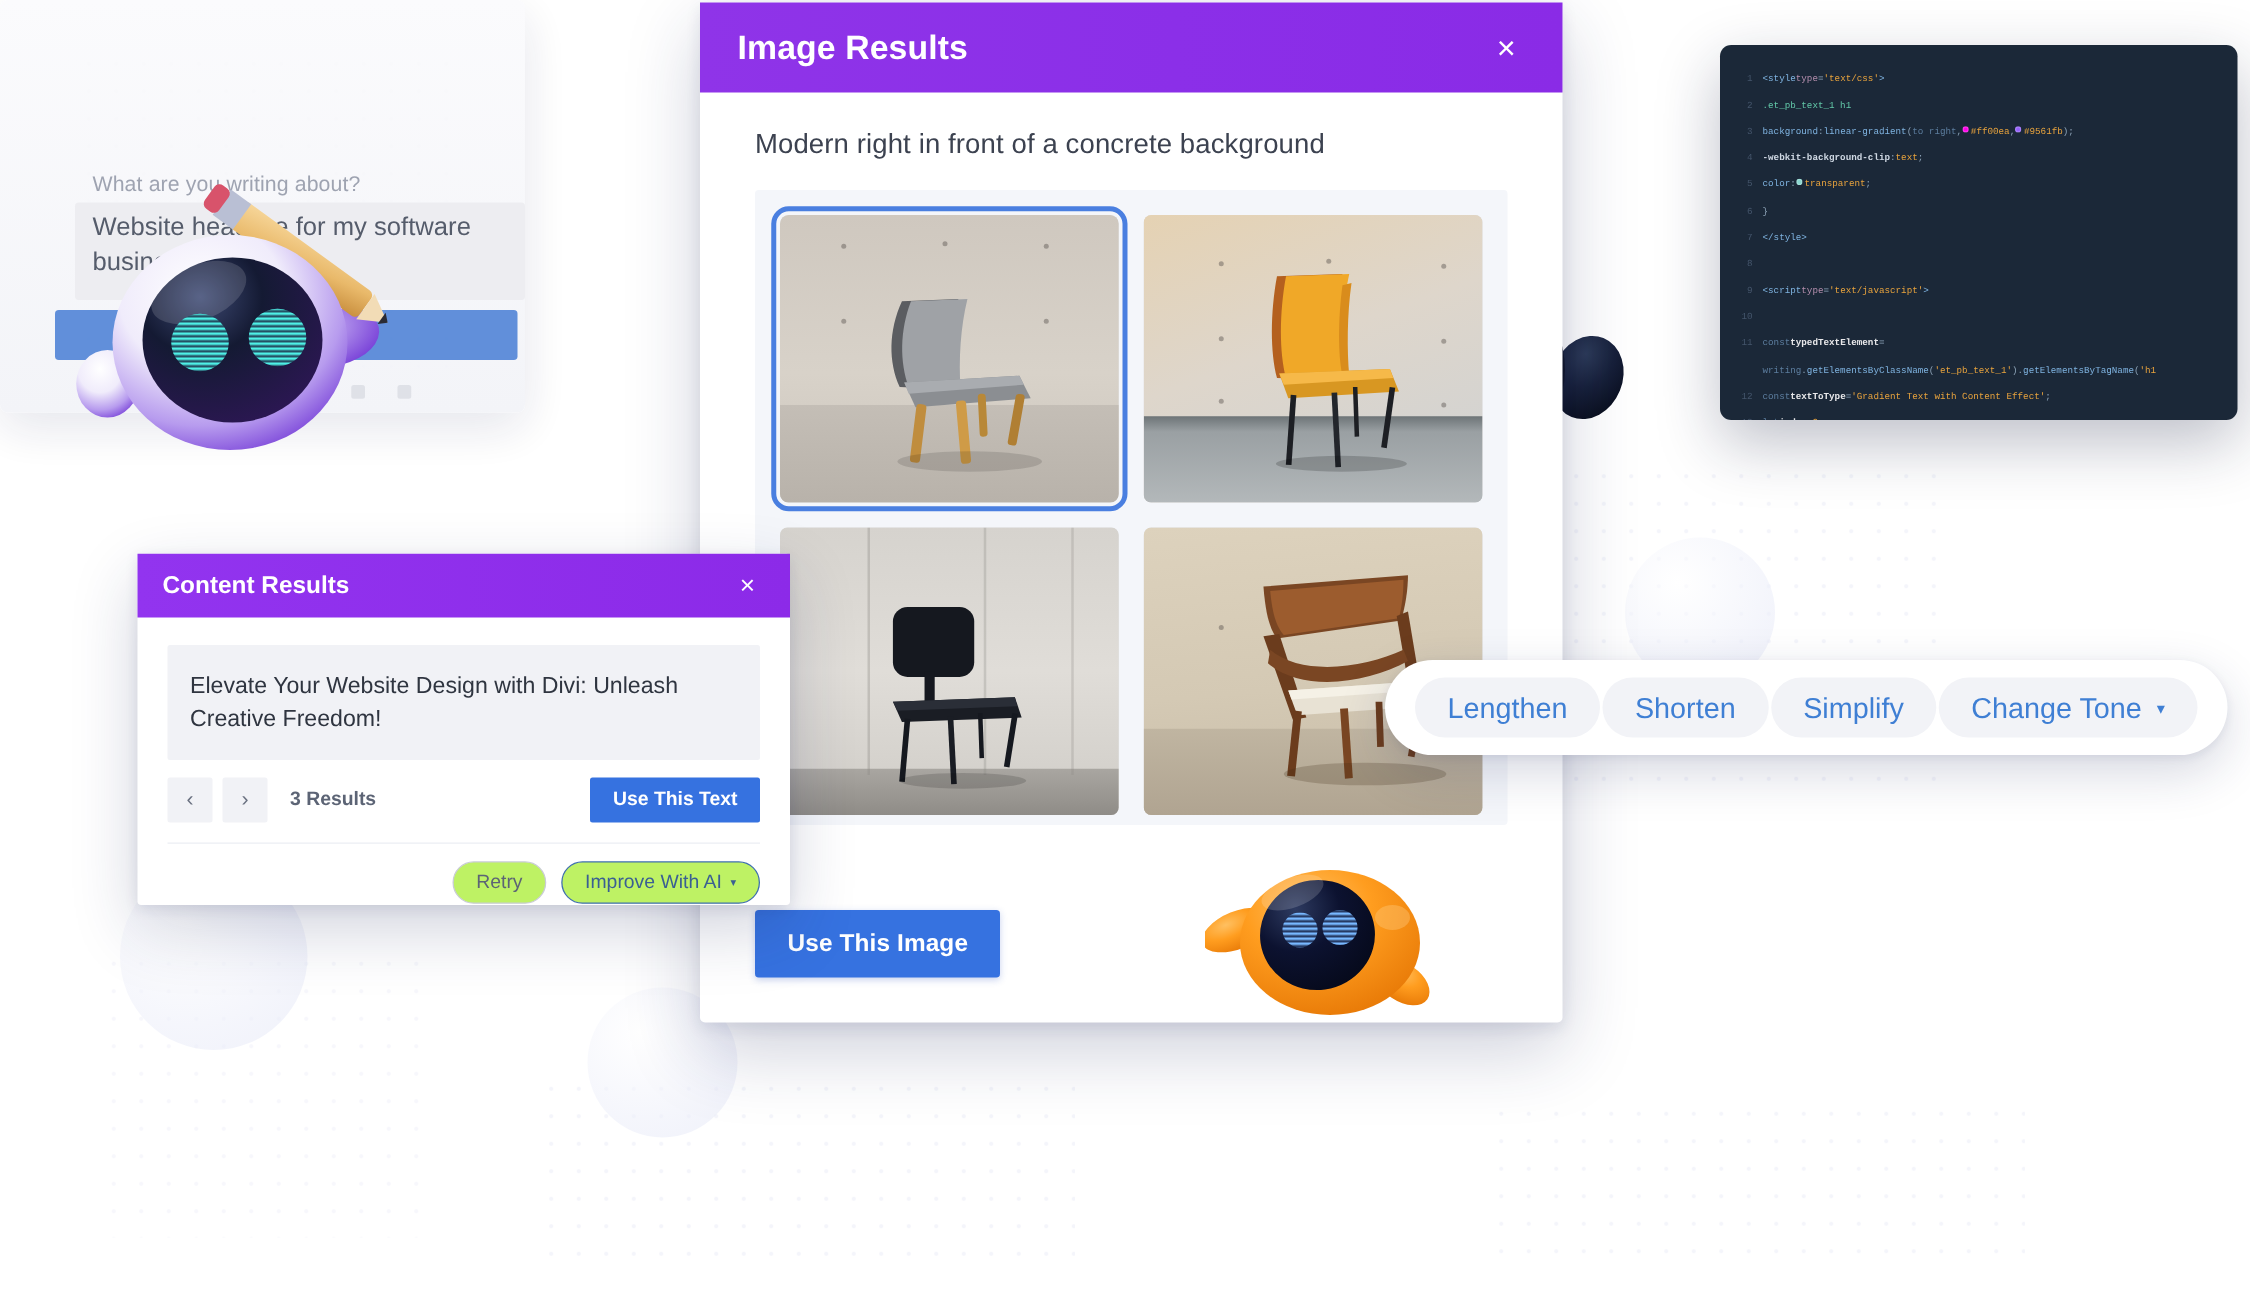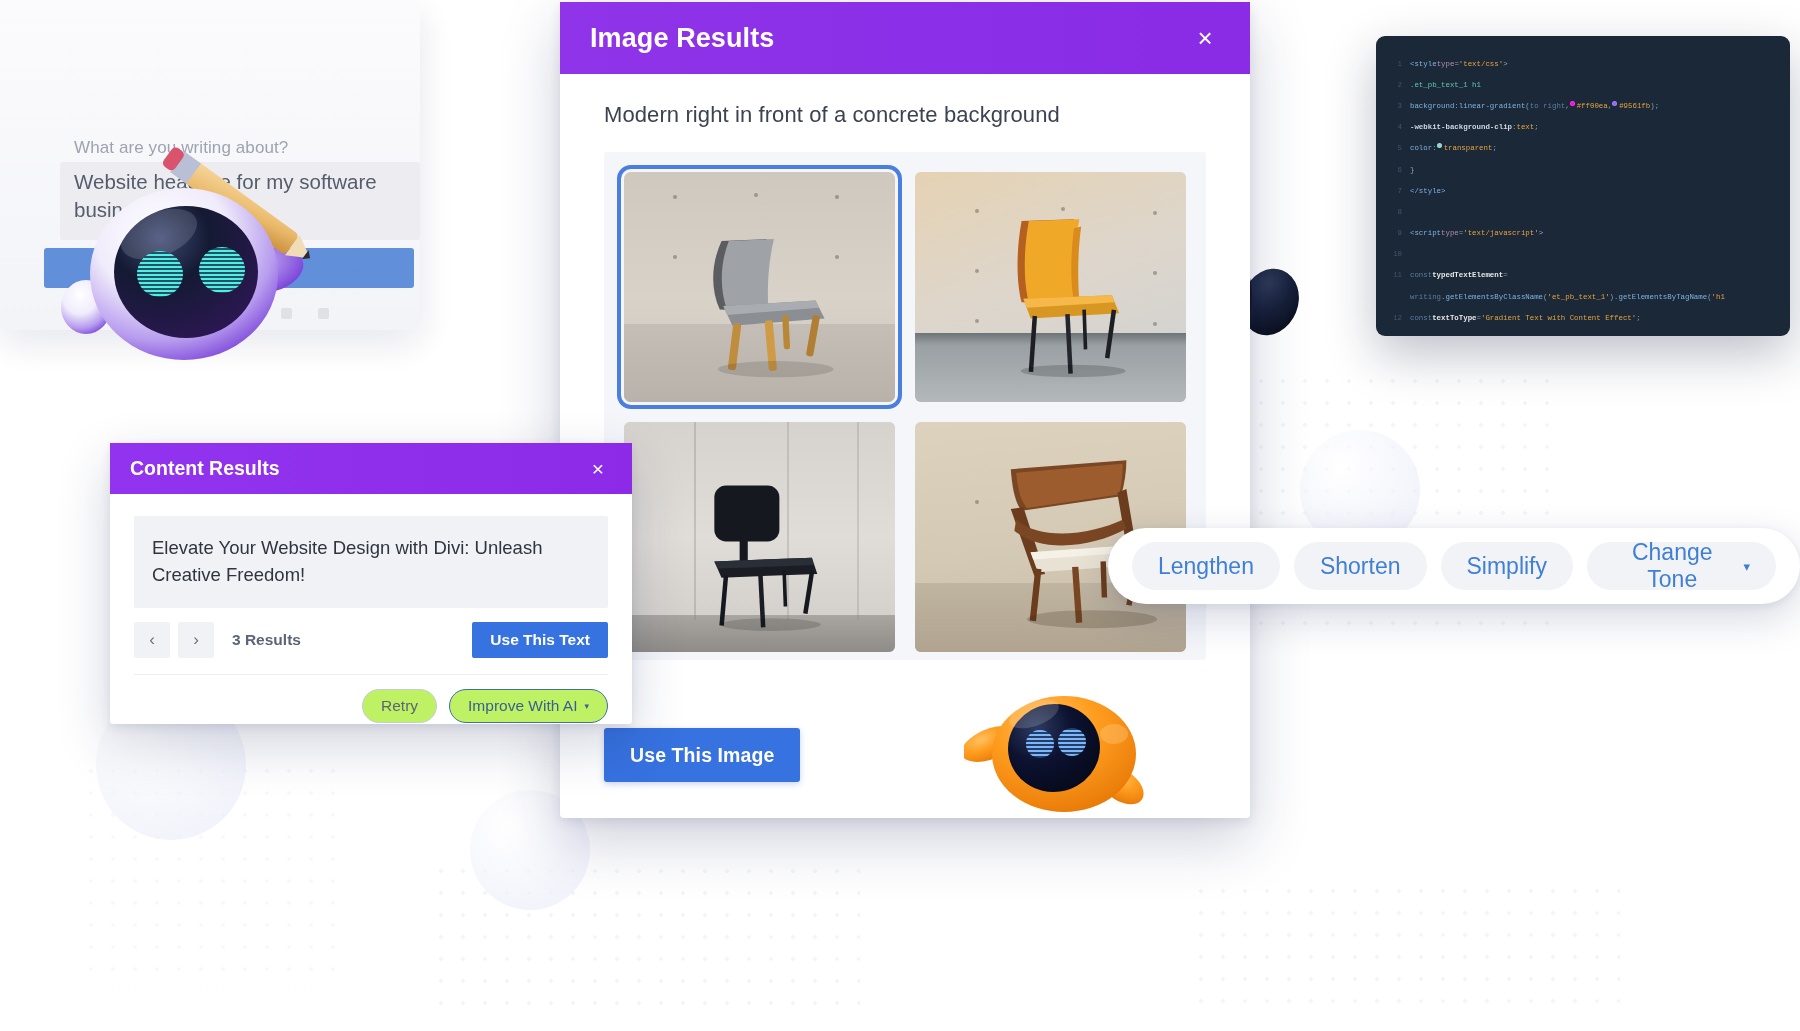--- a/index.html
+++ b/index.html
@@ -195,21 +195,21 @@
   }
   .pill.retry { border:1px solid #c9ccd6; color:#5c6475; }
   .pill.improve { border:1.5px solid #3f6fae; color:#3a5f93; font-weight:400; }
   .caret { font-size:9px; line-height:1; }
 
   
   #ai-toolbar {
     position:absolute; left:1108px; top:528px; height:76px;
     background:#fff; border-radius:38px; z-index: 12;
     box-shadow: 0 14px 40px rgba(30,40,90,.18), 0 2px 8px rgba(30,40,90,.08);
-    display:flex; align-items:center; gap:14px; padding: 0 24px;
+    display:flex; align-items:center; gap:2px; padding: 0 24px;
   }
   .ai-pill {
     background:#f2f3f7; border:none; border-radius:24px; height:48px;
     padding: 0 26px; font-size:23px; color:#3f7fd4; cursor:pointer;
     display:flex; align-items:center; gap:12px;
     font-family:"Liberation Sans", sans-serif;
   }
   .ai-pill .caret { font-size:13px; color:#3f7fd4; }
 
   

